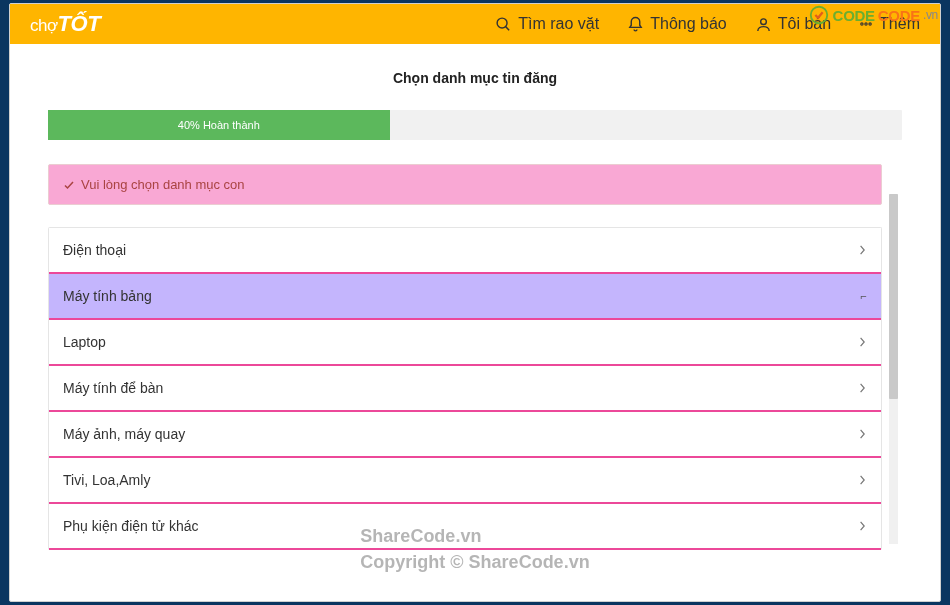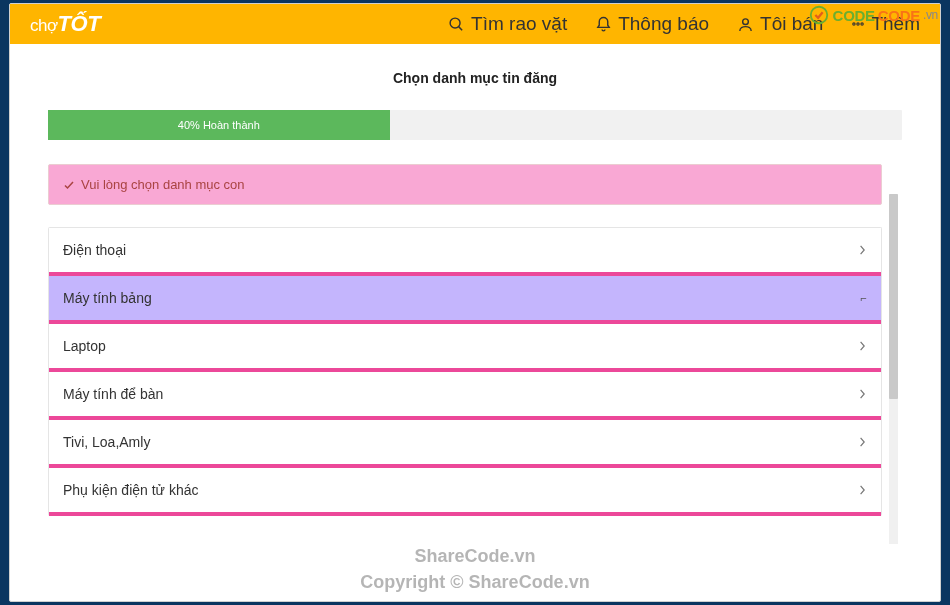--- a/index.html
+++ b/index.html
@@ -40,21 +40,21 @@
     margin-left: auto;
     display: flex;
     gap: 28px;
     align-items: center;
   }
   .nav-item {
     display: flex;
     align-items: center;
     gap: 6px;
     color: #333;
-    font-size: 19px;
+    font-size: 16px;
     cursor: pointer;
   }
   .nav-item svg { width: 17px; height: 17px; stroke: #333; fill: none; stroke-width: 2; }
   .nav-more svg { width: 14px; height: 14px; }
 
   .content {
     padding: 14px 38px 0 38px;
     position: relative;
     height: calc(100% - 40px);
   }
@@ -100,21 +100,21 @@
     border: 1px solid #e5e5e5;
     border-bottom: none;
     border-radius: 2px;
     width: calc(100% - 20px);
   }
   .list-row {
     display: flex;
     align-items: center;
     justify-content: space-between;
     padding: 14px 14px;
-    border-bottom: 4px solid #ec4899;
+    border-bottom: 2px solid #ec4899;
     font-size: 14px;
     color: #333;
     cursor: pointer;
     background: #fff;
   }
   .list-row:hover, .list-row.active { background: #c4b5fd; }
   .list-row svg { width: 8px; height: 12px; stroke: #777; stroke-width: 2; fill: none; }
   .list-row .collapse-icon { font-size: 11px; color: #555; }
   .scrollbar-track {
     position: absolute;
@@ -144,22 +144,22 @@
     letter-spacing: -0.3px;
   }
   .watermark-badge .s { color: #6bae2f; }
   .watermark-badge .c { color: #f97316; text-align: right; }
   .watermark-badge .vn { color: #888; font-size: 12px; font-weight: normal; }
   .watermark-badge svg { width: 22px; height: 22px; }
   .watermark-text {
     position: absolute;
     left: 50%;
     transform: translateX(-50%);
-    bottom: 10px;
-    text-align: center;
+    bottom: 30px;
+    text-align: left;
     color: rgba(120,120,120,0.55);
     font-size: 18px;
     font-weight: 600;
     line-height: 1.45;
     text-shadow: 1px 1px 0 rgba(255,255,255,0.7);
     pointer-events: none;
   }
 </style>
 </head>
 <body>
@@ -231,20 +231,26 @@
           <span class="collapse-icon">⌐</span>
         </div>
         <div class="list-row">
           <span>Laptop</span>
           <svg viewBox="0 0 12 20">
             <polyline points="2 3 8 10 2 17"></polyline>
           </svg>
         </div>
         <div class="list-row">
           <span>Máy tính để bàn</span>
+          <svg viewBox="0 0 12 20">
+            <polyline points="2 3 8 10 2 17"></polyline>
+          </svg>
+        </div>
+        <div class="list-row">
+          <span>Máy ảnh, máy quay</span>
           <svg viewBox="0 0 12 20">
             <polyline points="2 3 8 10 2 17"></polyline>
           </svg>
         </div>
         <div class="list-row">
           <span>Tivi, Loa,Amly</span>
           <svg viewBox="0 0 12 20">
             <polyline points="2 3 8 10 2 17"></polyline>
           </svg>
         </div>

